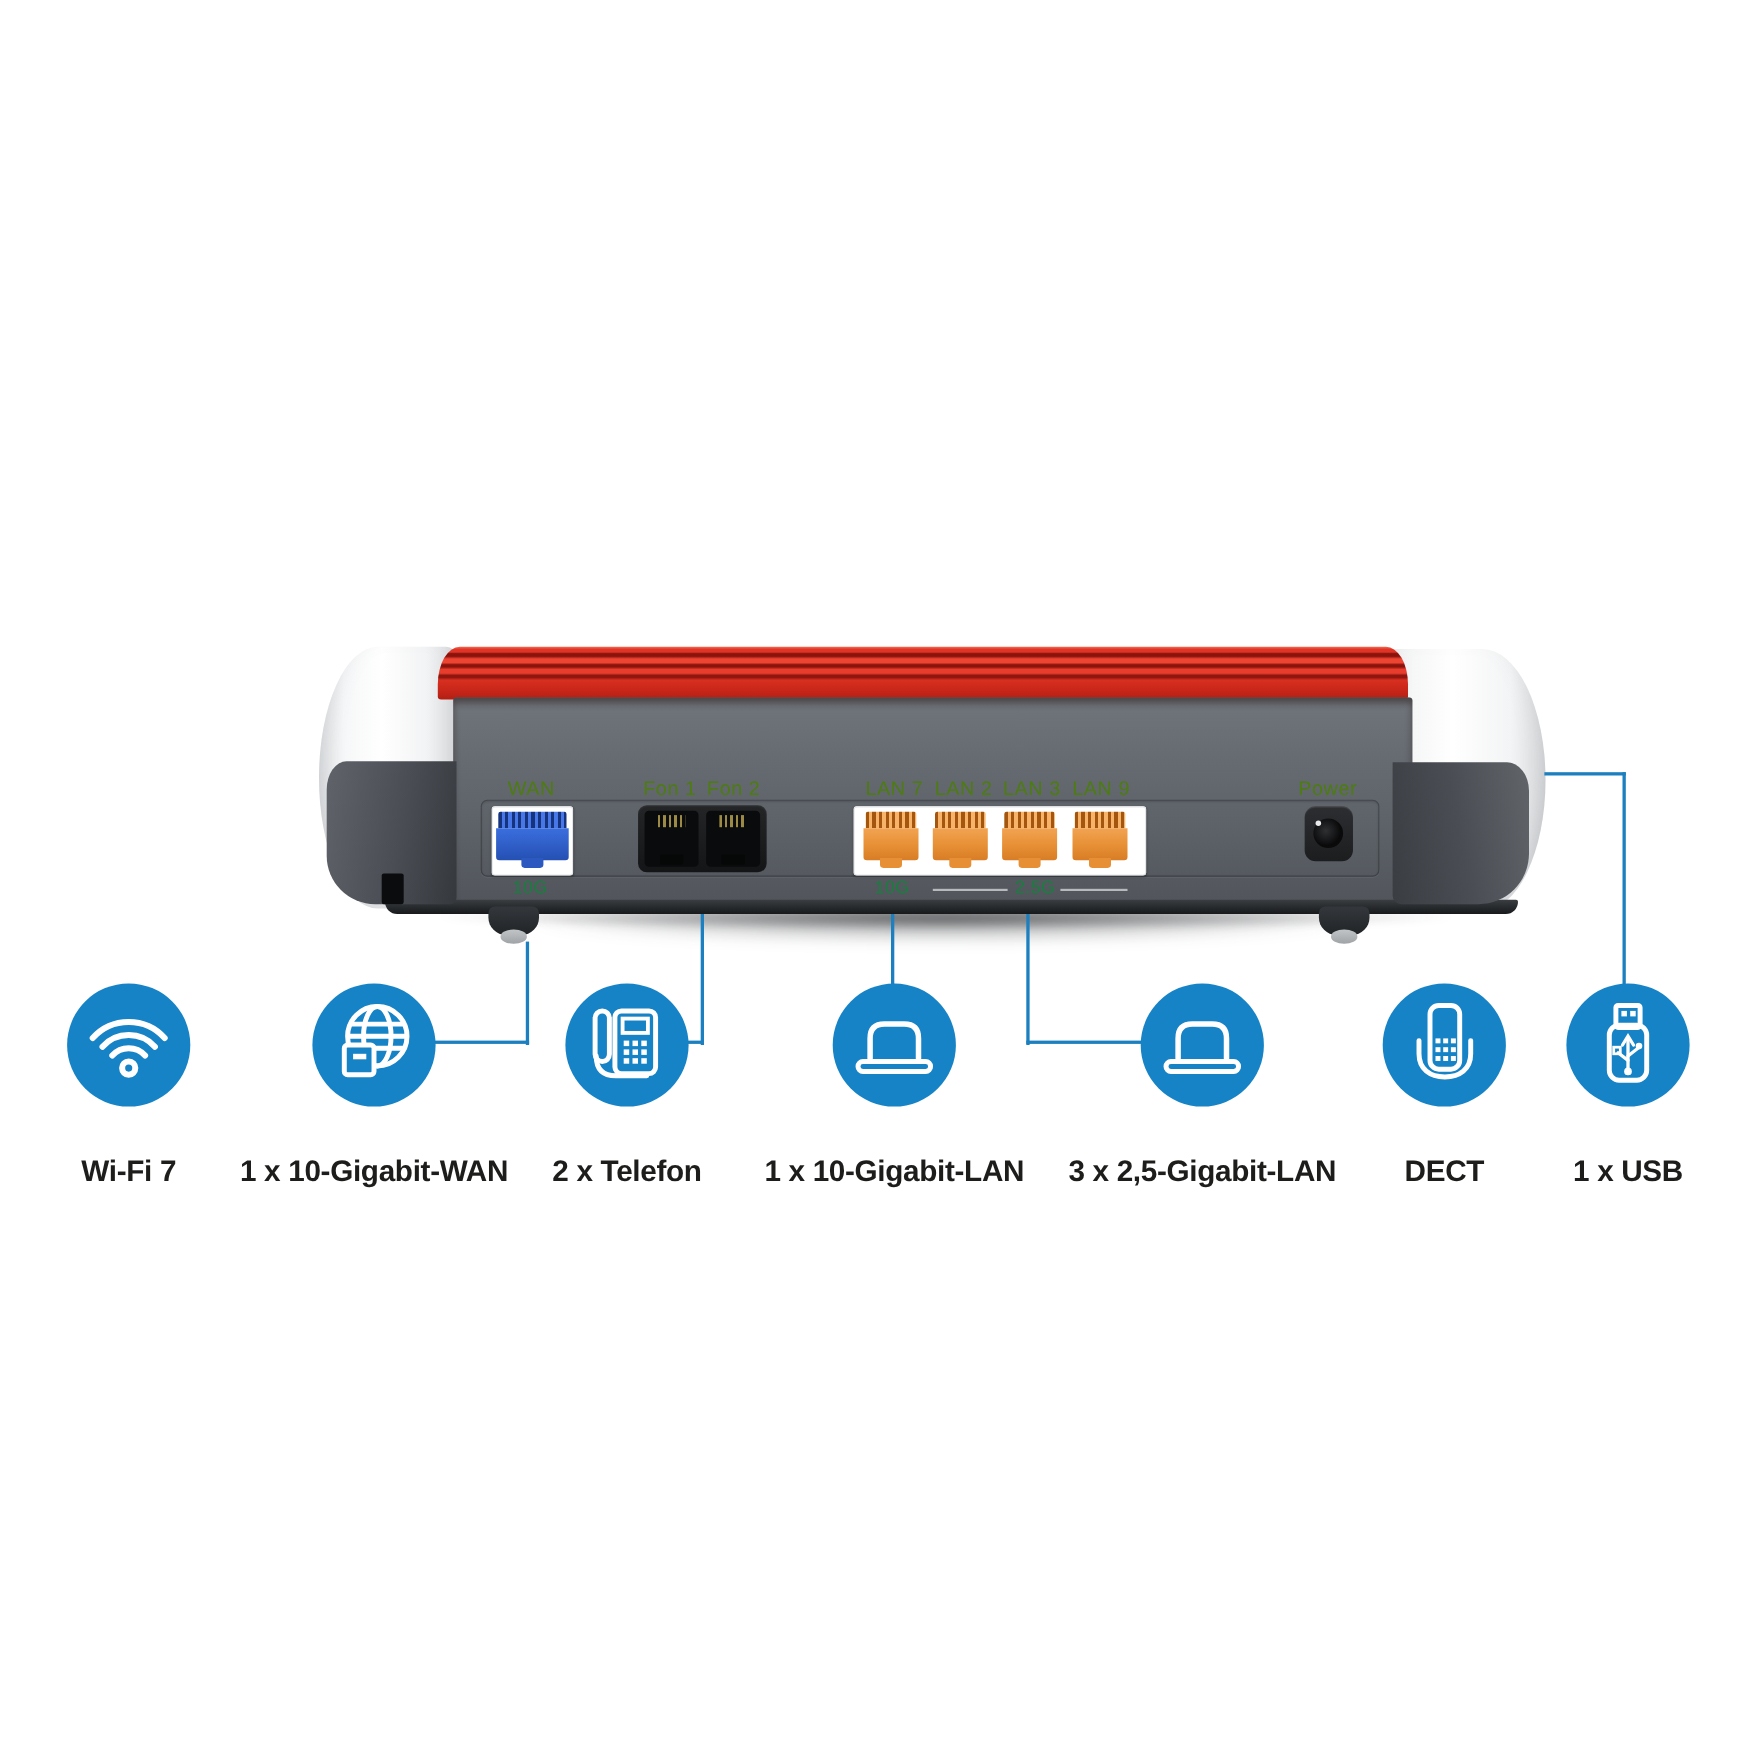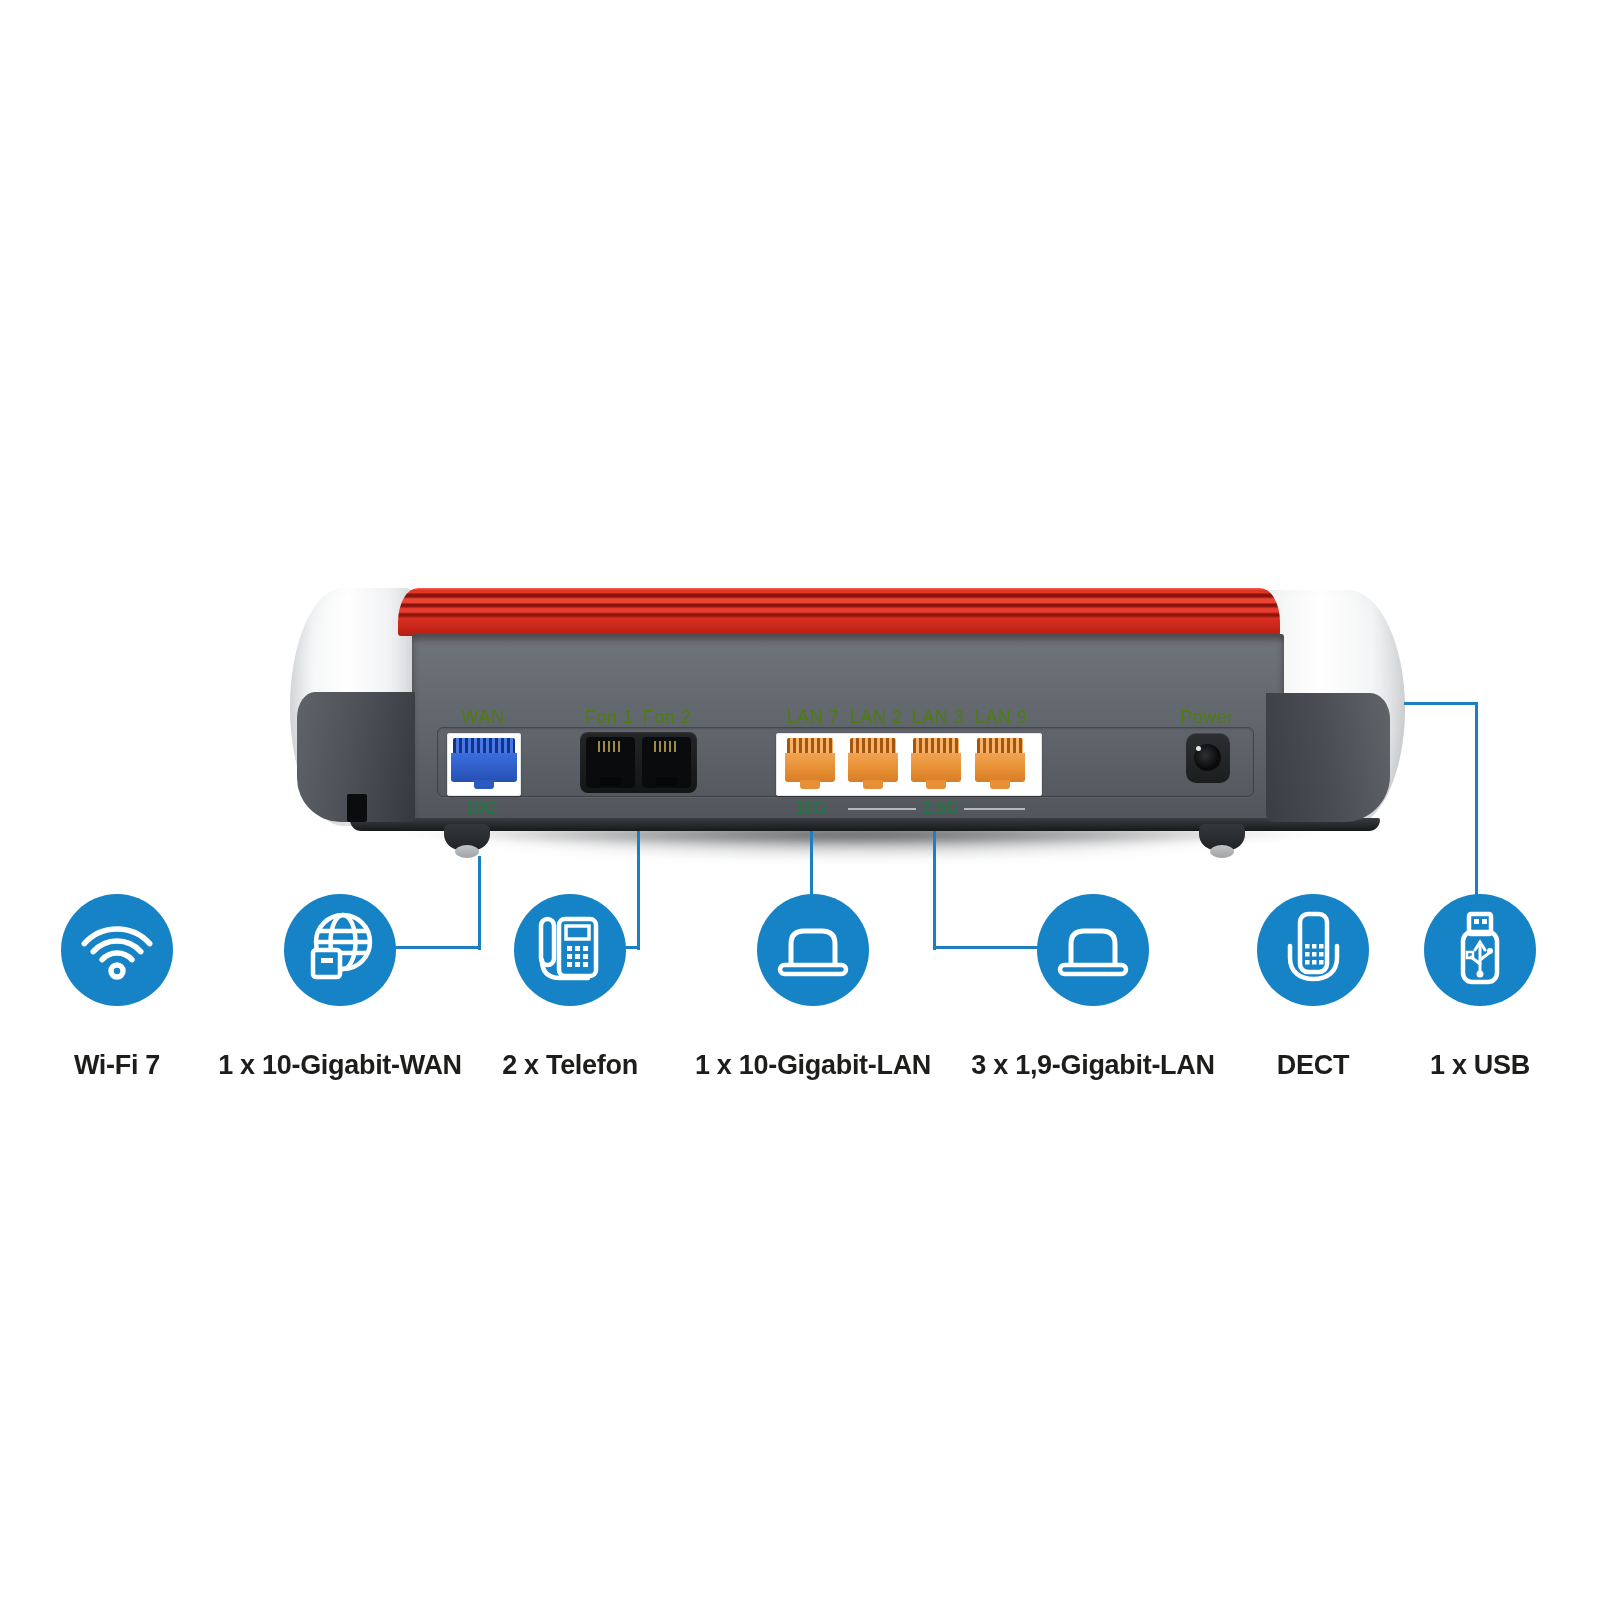--- a/index.html
+++ b/index.html
@@ -349,17 +349,17 @@
       <circle cx="56" cy="80" r="3.5" fill="#fff"></circle>
       <rect x="43" y="58" width="6" height="6" fill="none" stroke="#fff" stroke-width="2.5"></rect>
       <circle cx="66" cy="57" r="3" fill="#fff"></circle>
     </svg>
   </div>
 
   <div class="flabel" style="left:117px;">Wi-Fi 7</div>
   <div class="flabel" style="left:340px;">1 x 10-Gigabit-WAN</div>
   <div class="flabel" style="left:570px;">2 x Telefon</div>
   <div class="flabel" style="left:813px;">1 x 10-Gigabit-LAN</div>
-  <div class="flabel" style="left:1093px;">3 x 1,9-Gigabit-LAN</div>
+  <div class="flabel" style="left:1093px;">3 x 2,5-Gigabit-LAN</div>
   <div class="flabel" style="left:1313px;">DECT</div>
   <div class="flabel" style="left:1480px;">1 x USB</div>
 
 </div>
 
 </body></html>

